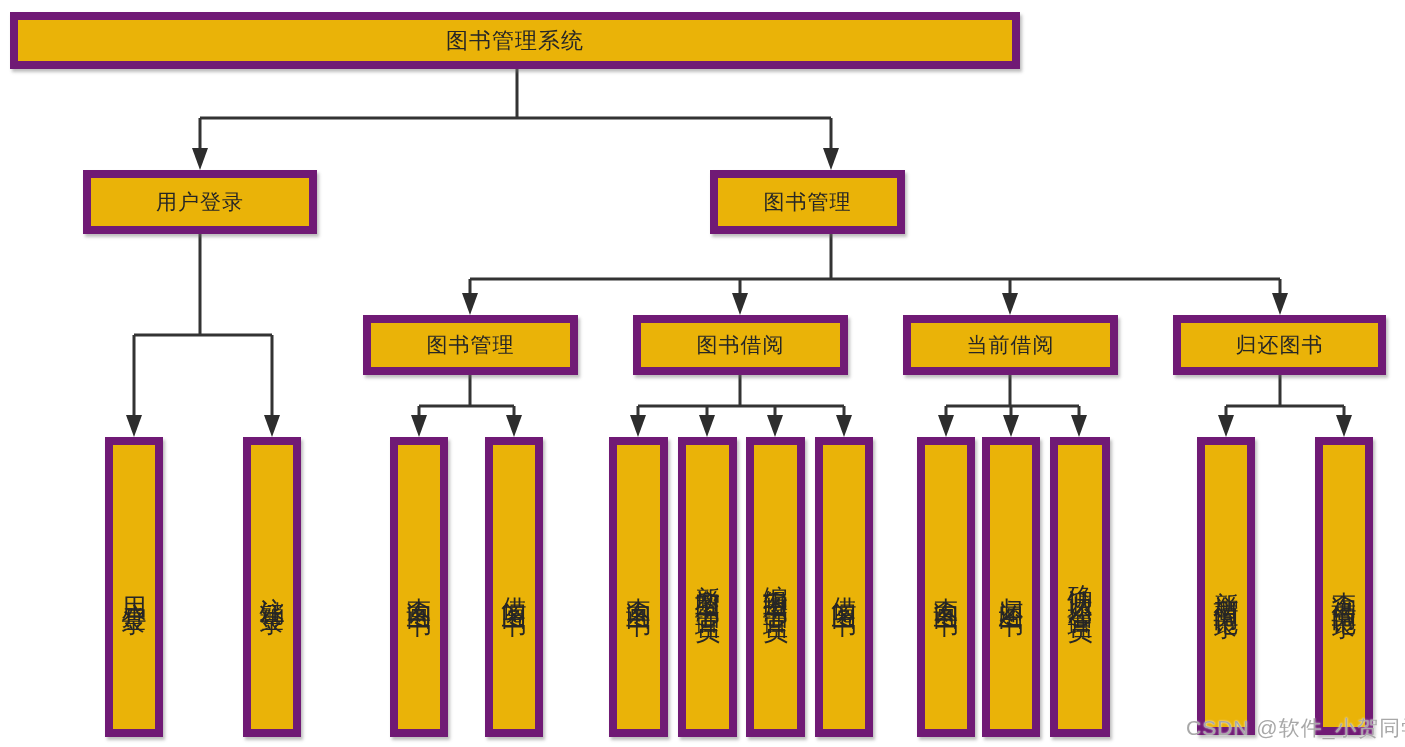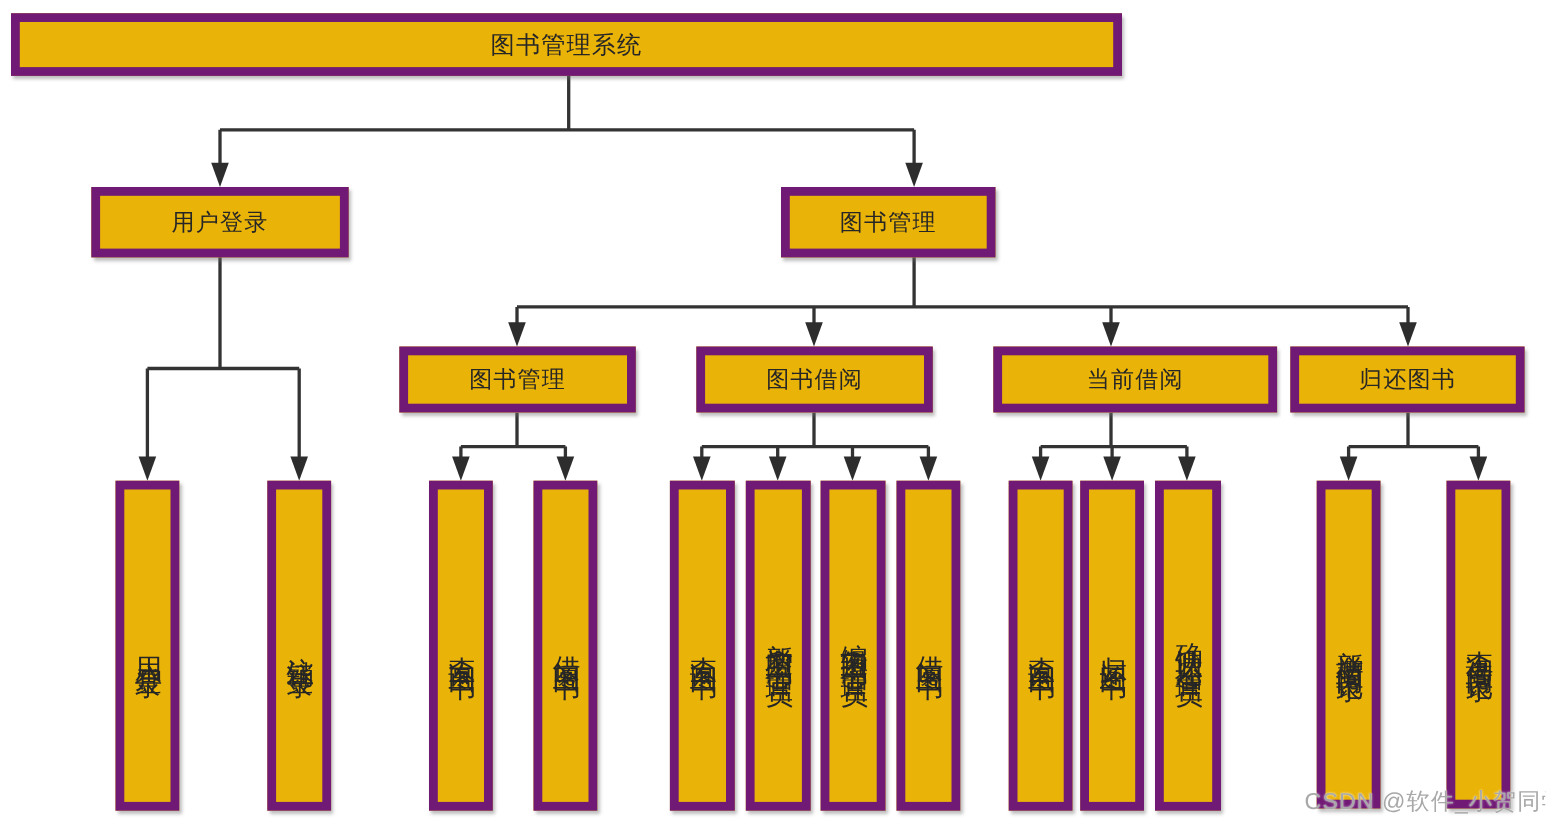--- a/index.html
+++ b/index.html
@@ -129,21 +129,21 @@
   <div class="node h-node" style="left:710px; top:170px; width:195px; height:64px;">
     <span>图书管理</span>
   </div>
 
   <div class="node h-node" style="left:363px; top:315px; width:215px; height:60px;">
     <span>图书管理</span>
   </div>
   <div class="node h-node" style="left:633px; top:315px; width:215px; height:60px;">
     <span>图书借阅</span>
   </div>
-  <div class="node h-node" style="left:903px; top:315px; width:258px; height:60px;">
+  <div class="node h-node" style="left:903px; top:315px; width:215px; height:60px;">
     <span>当前借阅</span>
   </div>
   <div class="node h-node" style="left:1173px; top:315px; width:213px; height:60px;">
     <span>归还图书</span>
   </div>
 
   <div class="node v-node" style="left:105px; top:437px; width:58px; height:300px;">
     <span>用户登录</span>
   </div>
   <div class="node v-node" style="left:243px; top:437px; width:58px; height:300px;">

